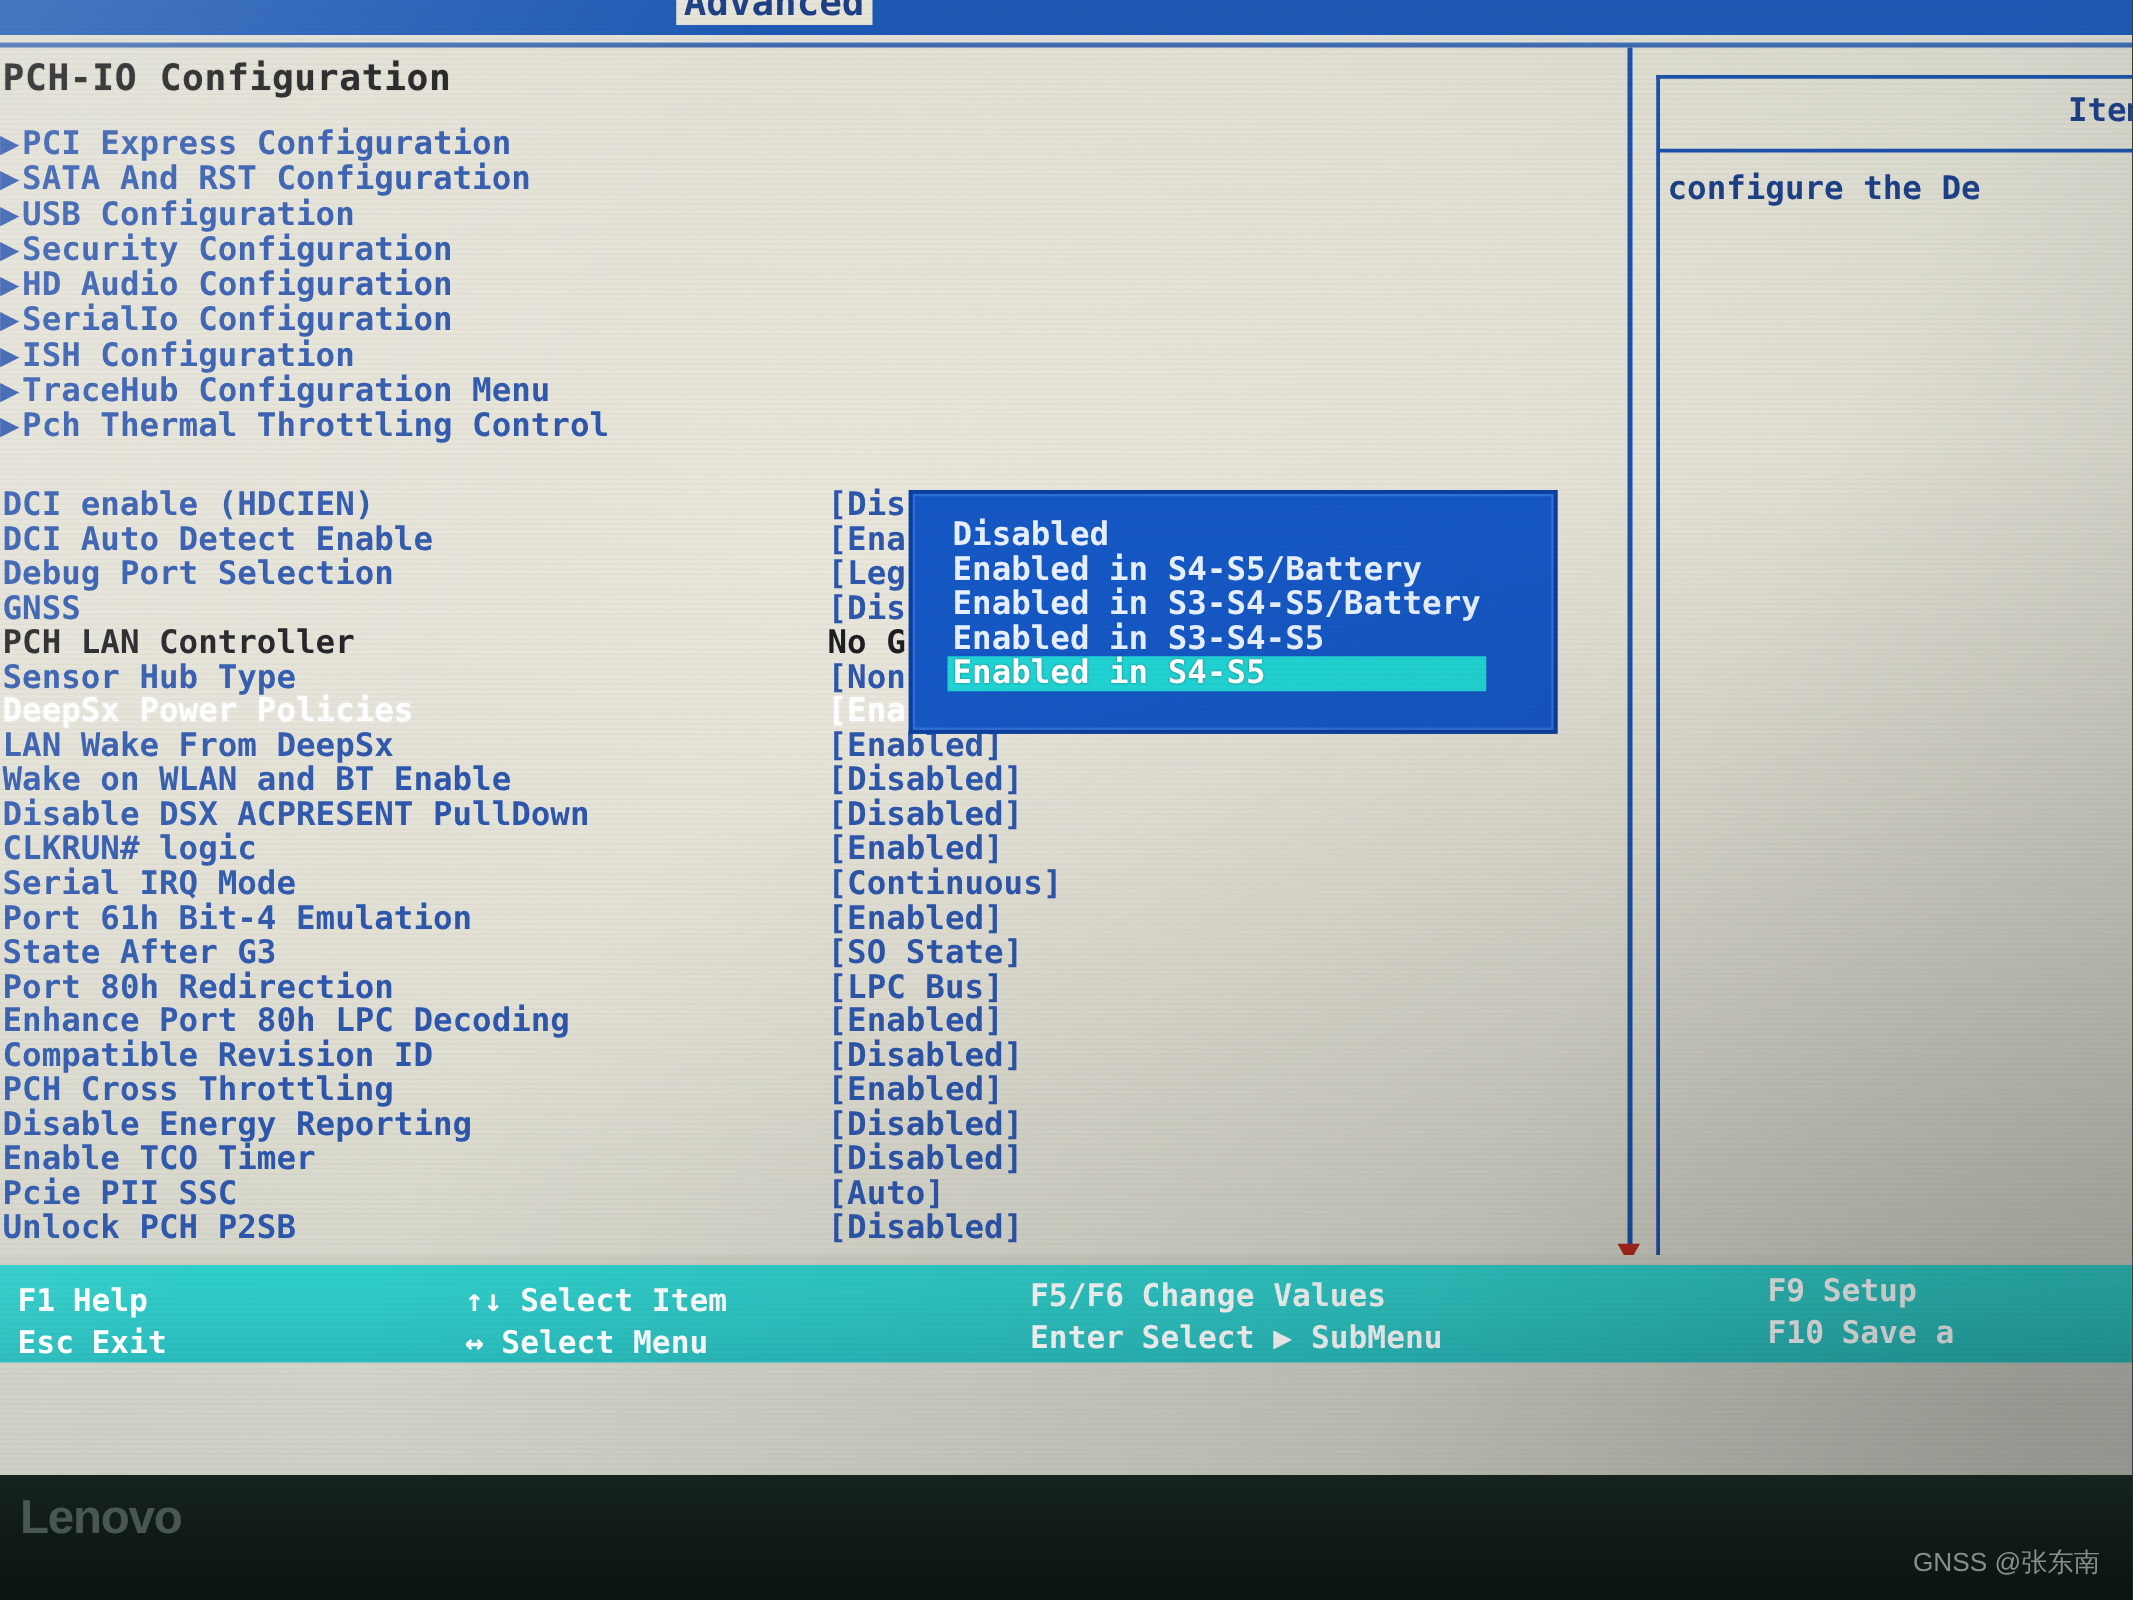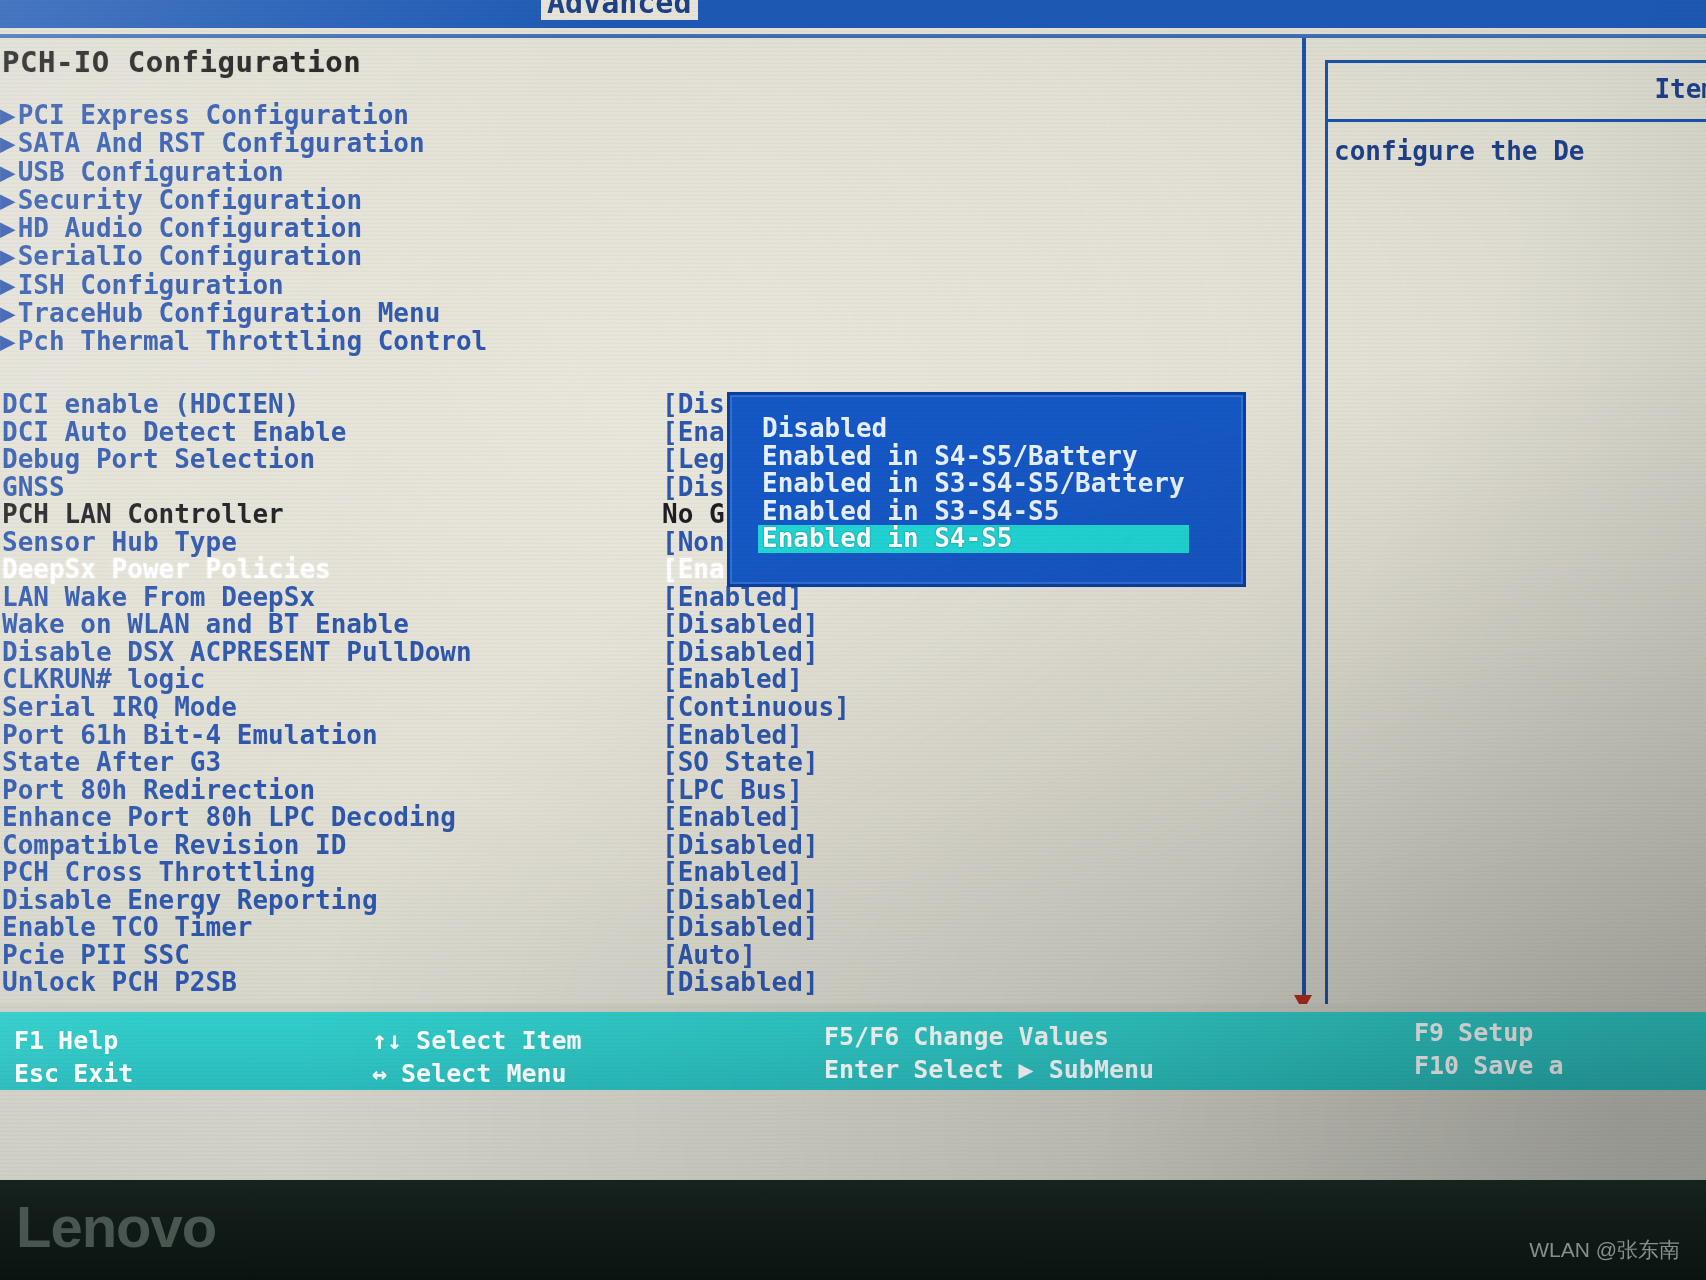--- a/index.html
+++ b/index.html
@@ -153,21 +153,21 @@
   .legend-key{display:inline-block;min-width:0;margin-right:14px;}
   .legend-cell .l2{display:block;margin-top:4px;}
 
   
   #bezel{
     position:absolute;left:0;top:1180px;width:1706px;height:100px;
     background:linear-gradient(180deg,#17231f 0%,#101b18 45%,#0b1310 100%);
   }
   #lenovo{
     position:absolute;left:16px;top:1193px;
-    color:#5d6b64;font-size:58px;font-weight:bold;
+    color:#5d6b64;font-size:38px;font-weight:bold;
     font-family:"Liberation Sans",sans-serif;
     letter-spacing:-1px;
     opacity:.75;
   }
   #watermark{
     position:absolute;right:26px;top:1236px;
     color:#9aa5a0;font-size:21px;
     font-family:"Liberation Sans",sans-serif;
     opacity:.85;
   }
@@ -331,15 +331,15 @@
         <span><span class="legend-key">F9</span><span>Setup</span></span>
         <span class="l2"><span class="legend-key">F10</span><span>Save a</span></span>
       </div>
     </div>
 
     <div id="glare"></div>
   </div>
 
   <div id="bezel"></div>
   <div id="lenovo">Lenovo</div>
-  <div id="watermark">WLAN @张东南</div>
+  <div id="watermark">GNSS @张东南</div>
 
 </div>
 
 </body></html>

